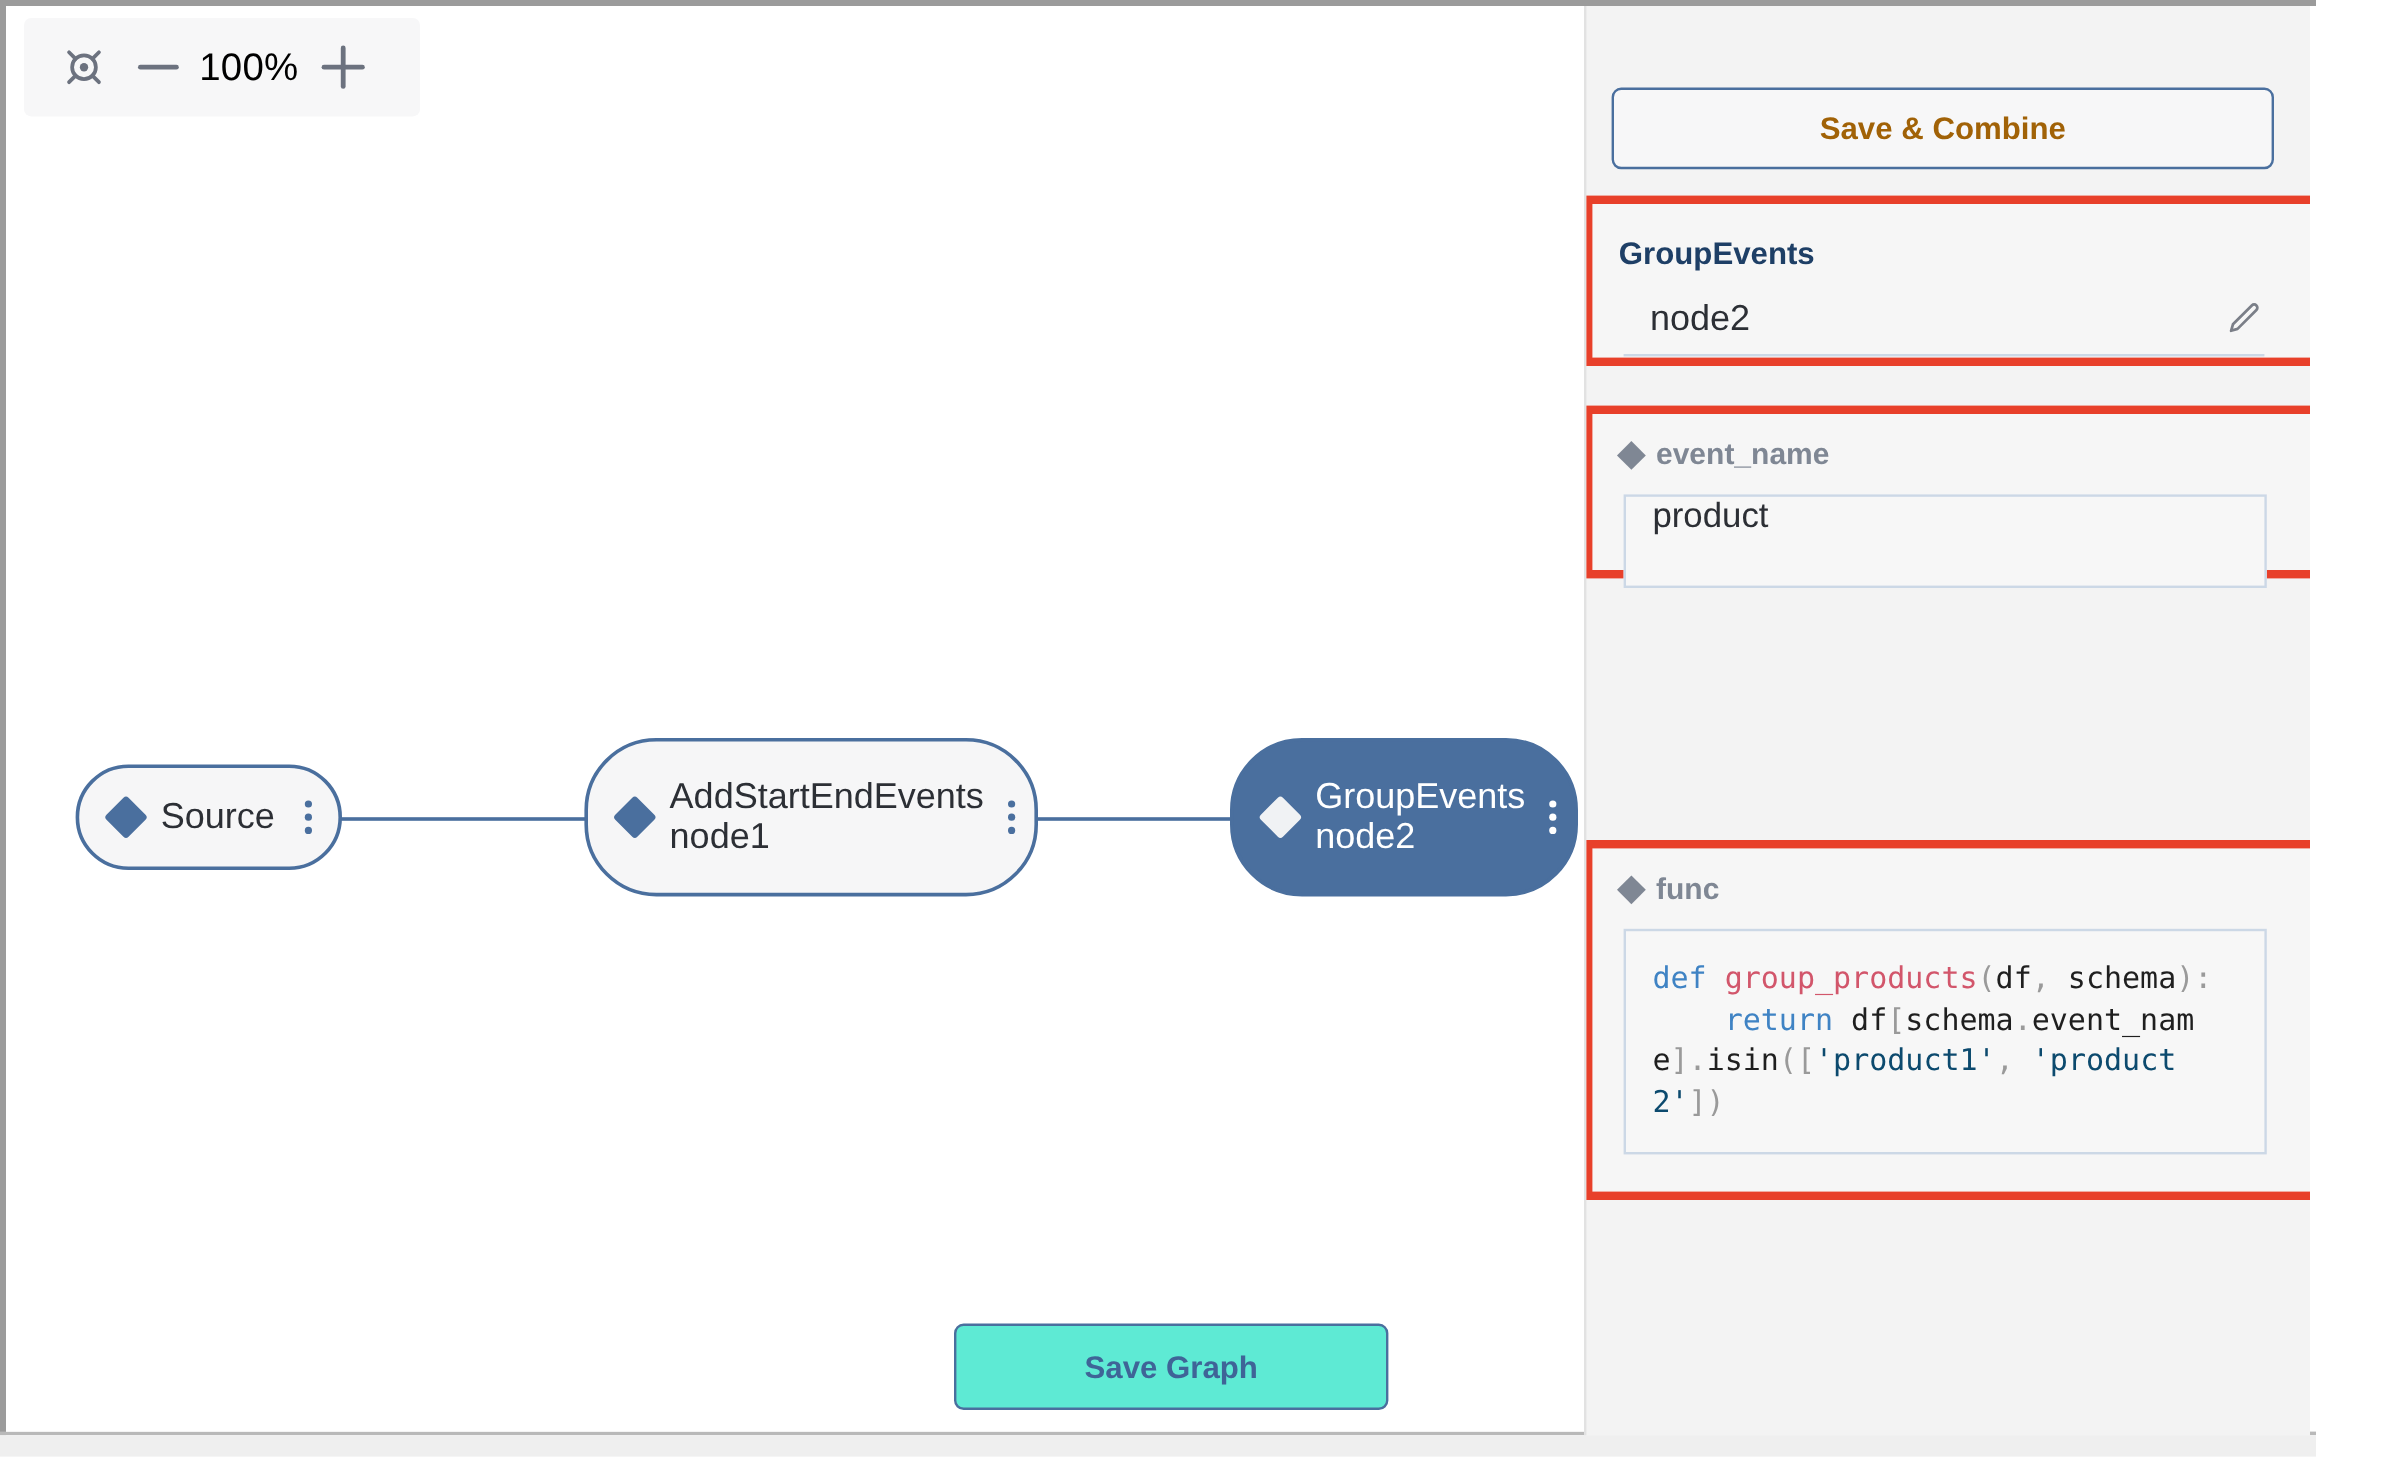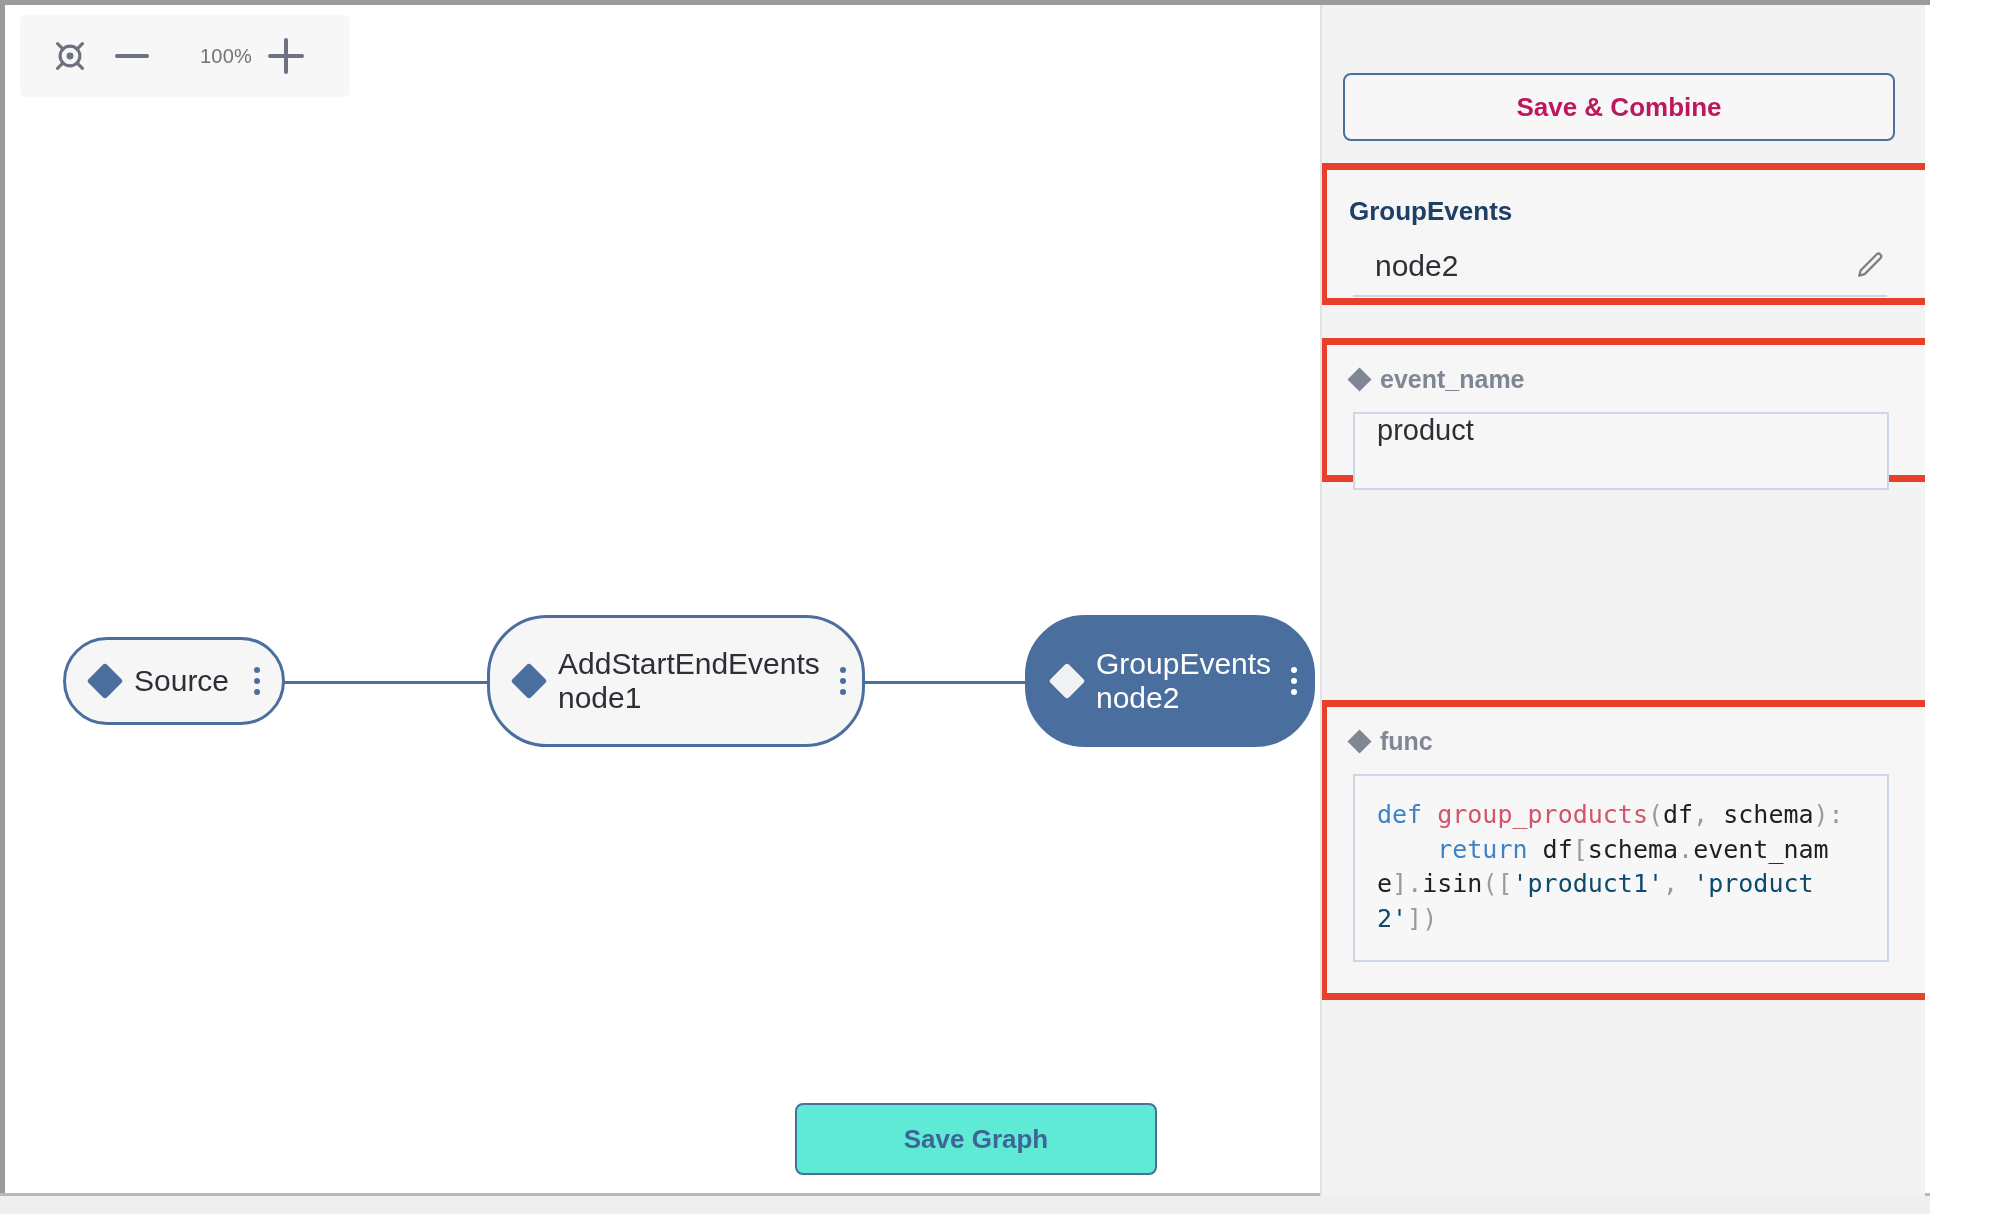--- a/index.html
+++ b/index.html
@@ -64,24 +64,24 @@
   }
   .zoom-btn {
     width: 56px; height: 56px;
     display: flex; align-items: center; justify-content: center;
     color: #6c727f;
     cursor: pointer;
     background: transparent;
     border: none;
   }
   .zoom-level {
-    font-size: 20px;
-    color: #737373;
+    font-size: 32px;
+    color: #000000;
     min-width: 86px;
-    text-align: right;
+    text-align: left;
     letter-spacing: .2px;
   }
   .glyph-minus {
     display: block;
     width: 34px; height: 4px;
     background: #6c727f;
     border-radius: 2px;
   }
   .glyph-plus { position: relative; width: 36px; height: 36px; }
   .glyph-plus:before, .glyph-plus:after {
@@ -169,21 +169,21 @@
   }
   .panel-inner { position: relative; width: 100%; height: 100%; padding: 0; }
 
   .save-combine-btn {
     position: absolute;
     left: 21px; top: 68px;
     width: 552px; height: 68px;
     border: 2px solid #4a6f9e;
     border-radius: 8px;
     background: #f7f7f8;
-    color: #be185d;
+    color: #a16207;
     font-size: 26px;
     font-weight: bold;
     cursor: pointer;
     font-family: "Liberation Sans", sans-serif;
   }
 
   
   .anno {
     position: absolute;
     left: -2px;

